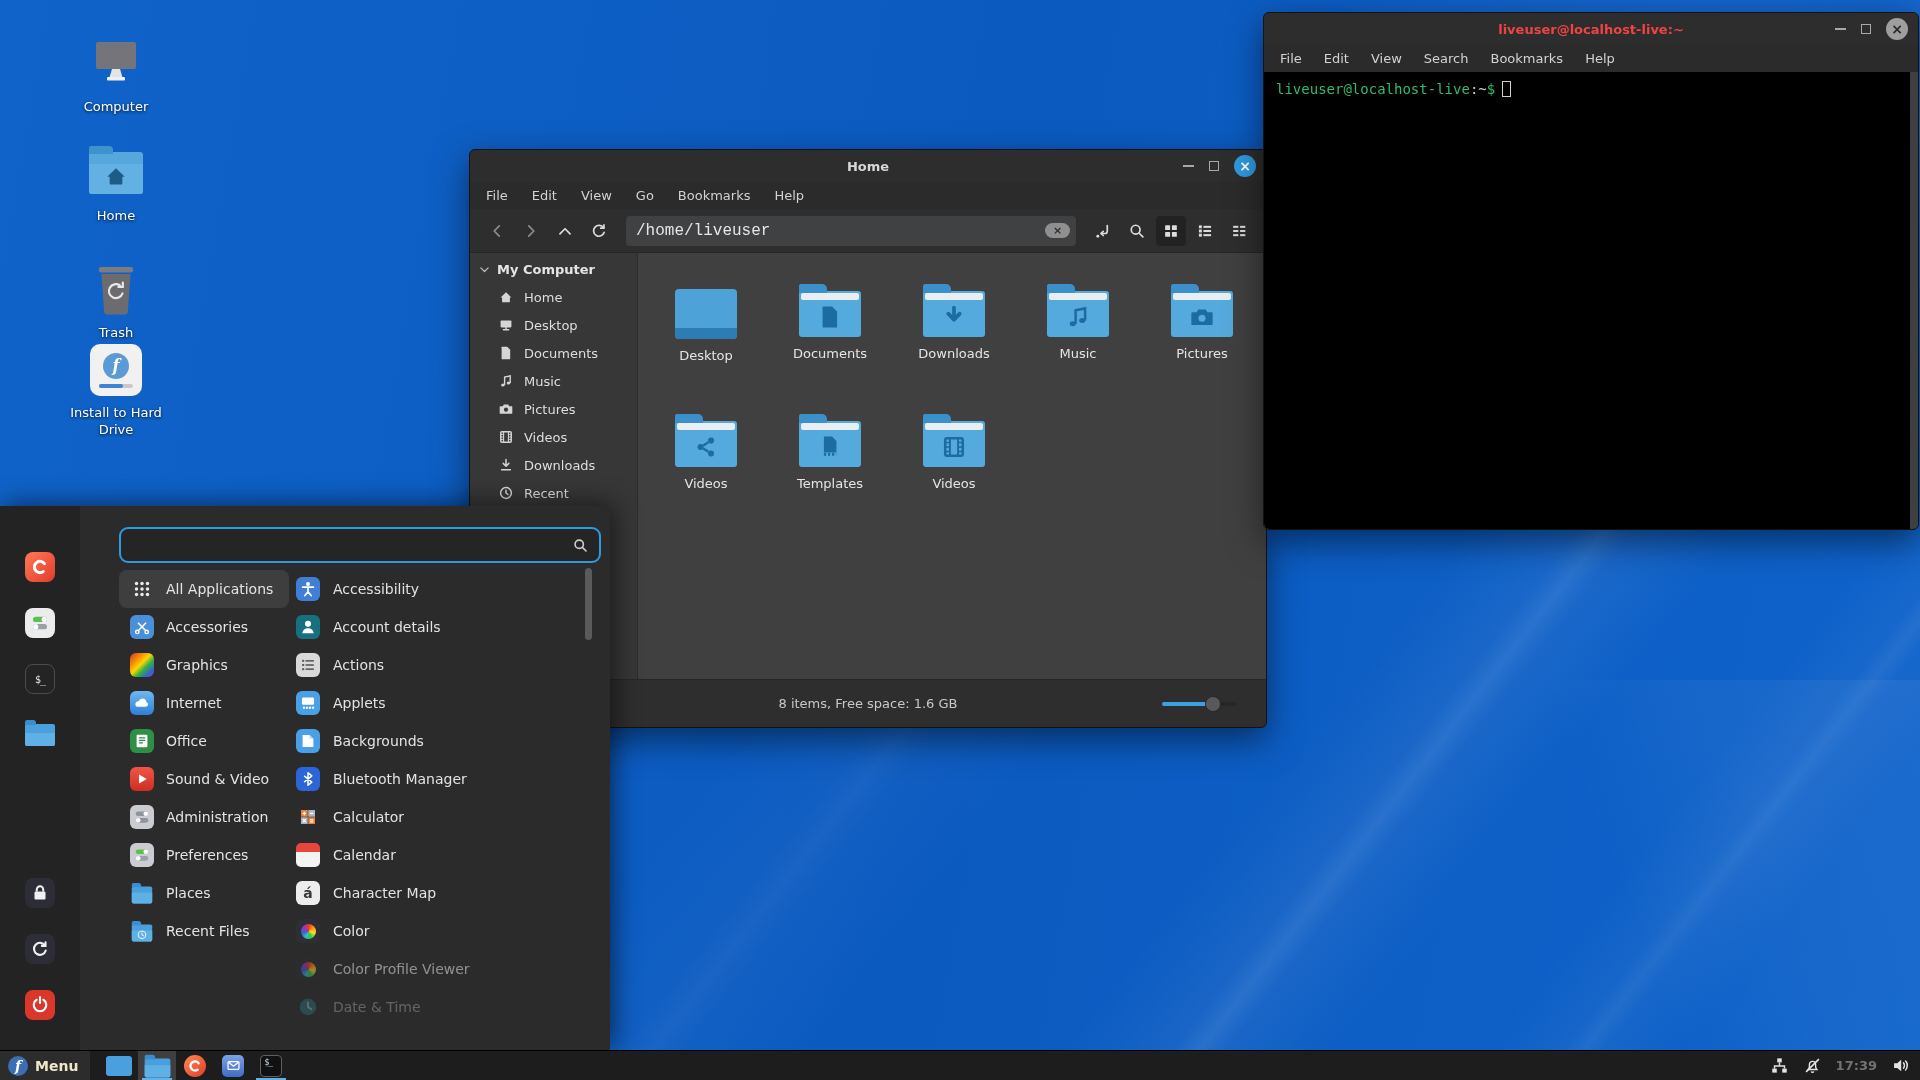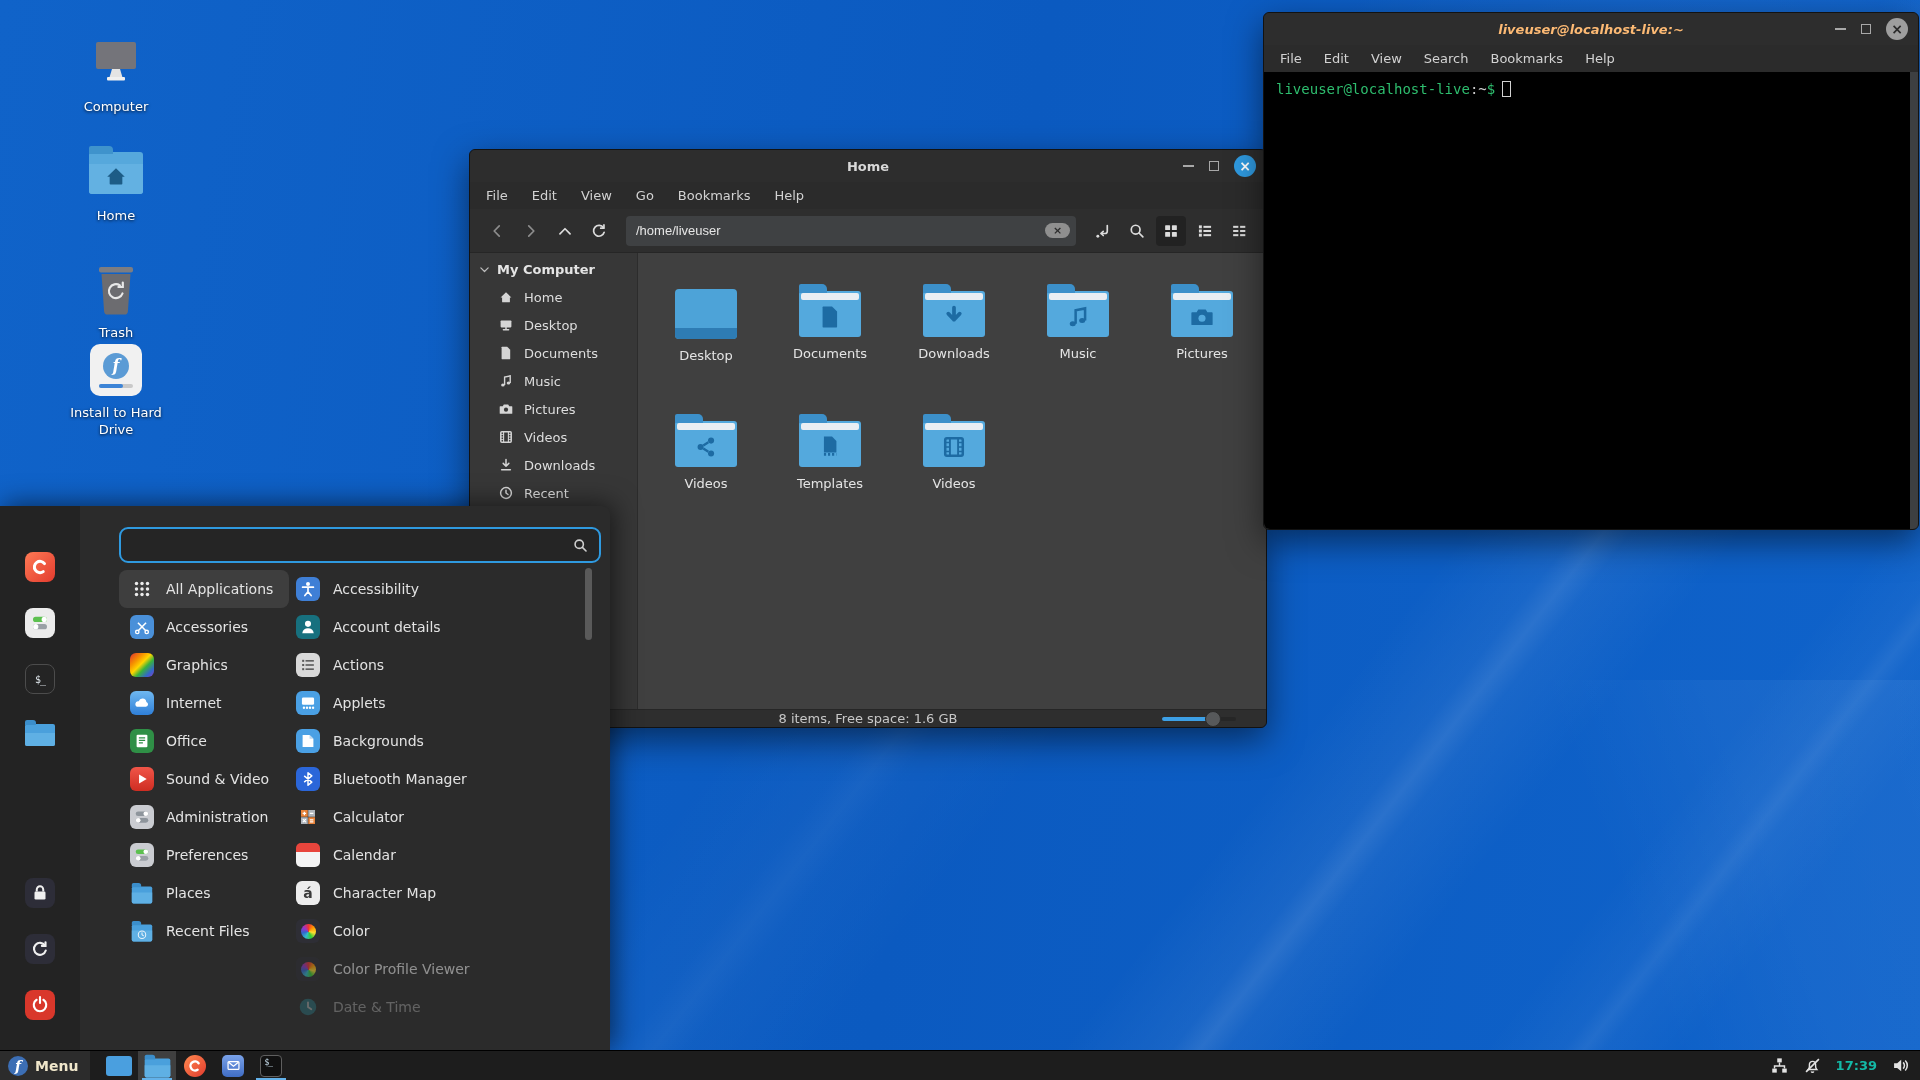--- a/index.html
+++ b/index.html
@@ -26,57 +26,57 @@
   .home-emblem { position:absolute; left:50%; top:56%; transform:translate(-50%,-50%); width:26px; height:26px; color:#1d5c86; z-index:2; }
   .install-art { width:52px; height:52px; background:#f1f1f1; border-radius:10px; display:flex; flex-direction:column; align-items:center; justify-content:center; gap:5px; }
   .install-circle { width:26px; height:26px; border-radius:50%; background:#5b9bd5; color:#fff; display:flex; align-items:center; justify-content:center; font-weight:bold; font-style:italic; font-size:16px; font-family:"DejaVu Serif",serif; }
   .install-bar { width:34px; height:4px; border-radius:2px; background:#c9c9c9; position:relative; }
   .install-bar::before { content:''; position:absolute; left:0; top:0; bottom:0; width:24px; background:#3d84d6; border-radius:2px; }
 
   
   .window { position:absolute; background:#2e2e2e; border:1px solid #121212; border-radius:6px; box-shadow:0 12px 34px rgba(0,0,0,.5); display:flex; flex-direction:column; }
   .titlebar { height:32px; background:#2d2d2d; border-radius:6px 6px 0 0; position:relative; display:flex; align-items:center; justify-content:center; flex-shrink:0; }
   .title { font-size:13px; font-weight:bold; color:#d8d8d8; }
-  .term .title { color:#fdba74;font-style:italic; }
+  .term .title { color:#ef4444; }
   .win-controls { position:absolute; right:10px; top:0; bottom:0; display:flex; align-items:center; gap:15px; }
   .wc-min { width:11px; height:2px; background:#a8a8a8; }
   .wc-max { width:10px; height:10px; border:1.5px solid #a8a8a8; }
   .wc-close { width:22px; height:22px; border-radius:50%; display:flex; align-items:center; justify-content:center; font-size:14px; font-weight:bold; line-height:1; }
   .fm .wc-close { background:#2f9ae0; color:#fff; }
   .term .wc-close { background:#9e9e9e; color:#2a2a2a; }
   .menubar { display:flex; gap:24px; padding:0 16px; height:27px; align-items:center; background:#2b2b2b; font-size:13px; color:#d2d2d2; flex-shrink:0; }
   .menu-item { cursor:default; }
 
   
   .fm { left:469px; top:149px; width:798px; height:579px; z-index:3; }
   .fm-toolbar { height:44px; display:flex; align-items:center; padding:0 12px; gap:4px; background:#2e2e2e; border-bottom:1px solid #closed262626; border-bottom:1px solid #262626; flex-shrink:0; }
   .tbtn { width:30px; height:30px; display:flex; align-items:center; justify-content:center; color:#dcdcdc; border-radius:4px; }
   .tbtn.dim { color:#8d8d8d; }
   .tbtn.active { background:#222; }
   .tbtn .ic { width:18px; height:18px; }
   .path-field { flex:1; height:30px; background:#3f4143; border-radius:4px; margin:0 8px; display:flex; align-items:center; padding:0 6px 0 10px; }
-  .path-input { flex:1; background:transparent; border:none; outline:none; color:#e6e6e6; font-size:13px; font-family:Liberation Sans, sans-serif; }
+  .path-input { flex:1; background:transparent; border:none; outline:none; color:#e6e6e6; font-size:16px; font-family:Liberation Mono, monospace; }
   .clear-pill { width:25px; height:15px; background:#8f8f8f; border-radius:8px; color:#2c2c2c; display:flex; align-items:center; justify-content:center; font-size:11px; font-weight:bold; line-height:1; }
   .fm-body { flex:1; display:flex; min-height:0; }
   .fm-sidebar { width:168px; background:#373737; padding-top:6px; border-right:1px solid #2c2c2c; }
   .side-header { display:flex; align-items:center; gap:6px; padding:3px 8px 6px; color:#e5e5e5; font-weight:bold; font-size:13px; }
   .side-header .ic { width:13px; height:13px; color:#bdbdbd; }
   .side-item { display:flex; align-items:center; gap:10px; height:28px; padding-left:28px; color:#dedede; font-size:13px; }
   .side-item .ic { width:16px; height:16px; color:#d5d5d5; }
   .fm-content { flex:1; background:#404040; padding:28px 0 0 6px; }
   .fgrid { display:grid; grid-template-columns:repeat(5,124px); row-gap:12px; }
   .fcell { display:flex; flex-direction:column; align-items:center; gap:9px; height:118px; }
   .folder { width:62px; height:46px; background:#54a9dd; border-radius:3px; position:relative; margin-top:10px; }
   .folder::before { content:''; position:absolute; top:-7px; left:0; width:28px; height:9px; background:#3c90ca; border-radius:2px 5px 0 0; }
   .f-strip { position:absolute; top:2px; left:2px; right:2px; height:7px; background:#e9eef3; border-radius:2px; }
   .f-emblem { position:absolute; left:50%; top:56%; transform:translate(-50%,-50%); width:27px; height:27px; color:#1d6ba3; }
   .desk-special { width:62px; height:50px; background:#4da3d8; border-radius:4px; position:relative; margin-top:8px; }
   .desk-special::after { content:''; position:absolute; left:0; right:0; bottom:0; height:11px; background:#2e7cb4; border-radius:0 0 4px 4px; }
   .flabel { font-size:13px; color:#e4e4e4; }
-  .fm-status { height:18px; background:#2e2e2e; border-top:1px solid #262626; display:flex; align-items:center; justify-content:center; position:relative; font-size:13px; color:#c8c8c8; border-radius:0 0 6px 6px; flex-shrink:0; }
+  .fm-status { height:48px; background:#2e2e2e; border-top:1px solid #262626; display:flex; align-items:center; justify-content:center; position:relative; font-size:13px; color:#c8c8c8; border-radius:0 0 6px 6px; flex-shrink:0; }
   .zoom-slider { position:absolute; right:30px; top:0; bottom:0; width:74px; display:flex; align-items:center; }
   .zs-track { position:relative; width:100%; height:4px; background:#262626; border-radius:2px; }
   .zs-fill { position:absolute; left:0; top:0; bottom:0; width:62%; background:#3da0e6; border-radius:2px; }
   .zs-handle { position:absolute; left:58%; top:50%; transform:translateY(-50%); width:16px; height:16px; background:#57595b; border:1px solid #2a2a2a; border-radius:50%; }
 
   
   .term { left:1263px; top:12px; width:656px; height:518px; z-index:4; }
   .term .menubar { gap:22px; }
   .term-body { flex:1; background:#000; position:relative; font-family:"DejaVu Sans Mono","Liberation Mono",monospace; font-size:14px; padding:9px 12px; border-radius:0 0 6px 6px; }
   .p-green { color:#2ebd6e; }
@@ -148,21 +148,21 @@
   .pager { width:26px; height:20px; background:#4a9fdf; border-radius:3px; display:inline-block; }
   .ffx { width:22px; height:22px; border-radius:50%; background:linear-gradient(135deg,#ff8a50,#e23b2e); display:flex; align-items:center; justify-content:center; }
   .ffx .ic { width:16px; height:16px; color:#fff; }
   .mailic { width:22px; height:22px; border-radius:5px; background:linear-gradient(180deg,#7aa2e8,#3f6cc4); display:flex; align-items:center; justify-content:center; color:#fff; }
   .mailic .ic { width:15px; height:15px; }
   .termic { width:22px; height:22px; border-radius:4px; background:#111; border:1px solid #5f5f5f; display:flex; align-items:flex-start; justify-content:flex-start; padding:2px 0 0 3px; }
   .termic .term-glyph { font-size:8px; color:#cfe6f5; }
   .tb-folder { transform:scale(.95); }
   .tb-right { margin-left:auto; display:flex; align-items:center; gap:14px; padding-right:10px; }
   .tray-ic { width:19px; height:19px; color:#e3e3e3; display:inline-flex; }
-  .tb-clock { font-size:13px; font-weight:bold; color:#14b8a6; }
+  .tb-clock { font-size:13px; font-weight:bold; color:#737373; }
   .ic { display:inline-flex; }
   .ic svg { width:100%; height:100%; display:block; }
 </style>
 </head>
 <body>
 
 <div class="wallpaper">
   <div class="wp-glow"></div>
   <div class="wp-band b1"></div>
   <div class="wp-band b2"></div>

